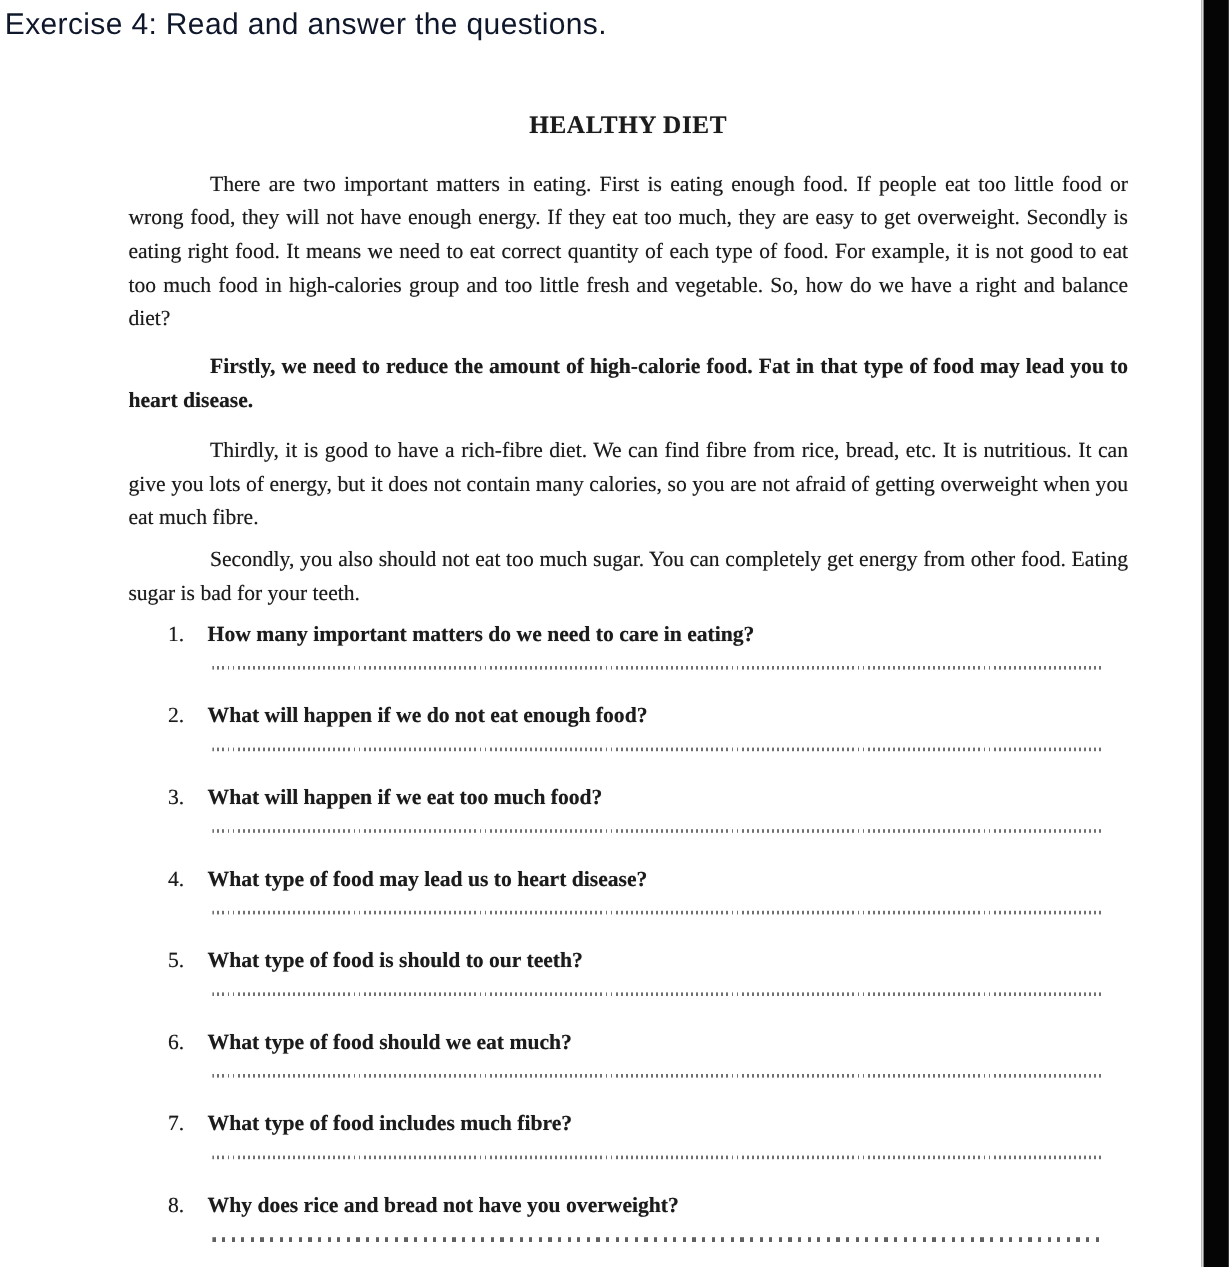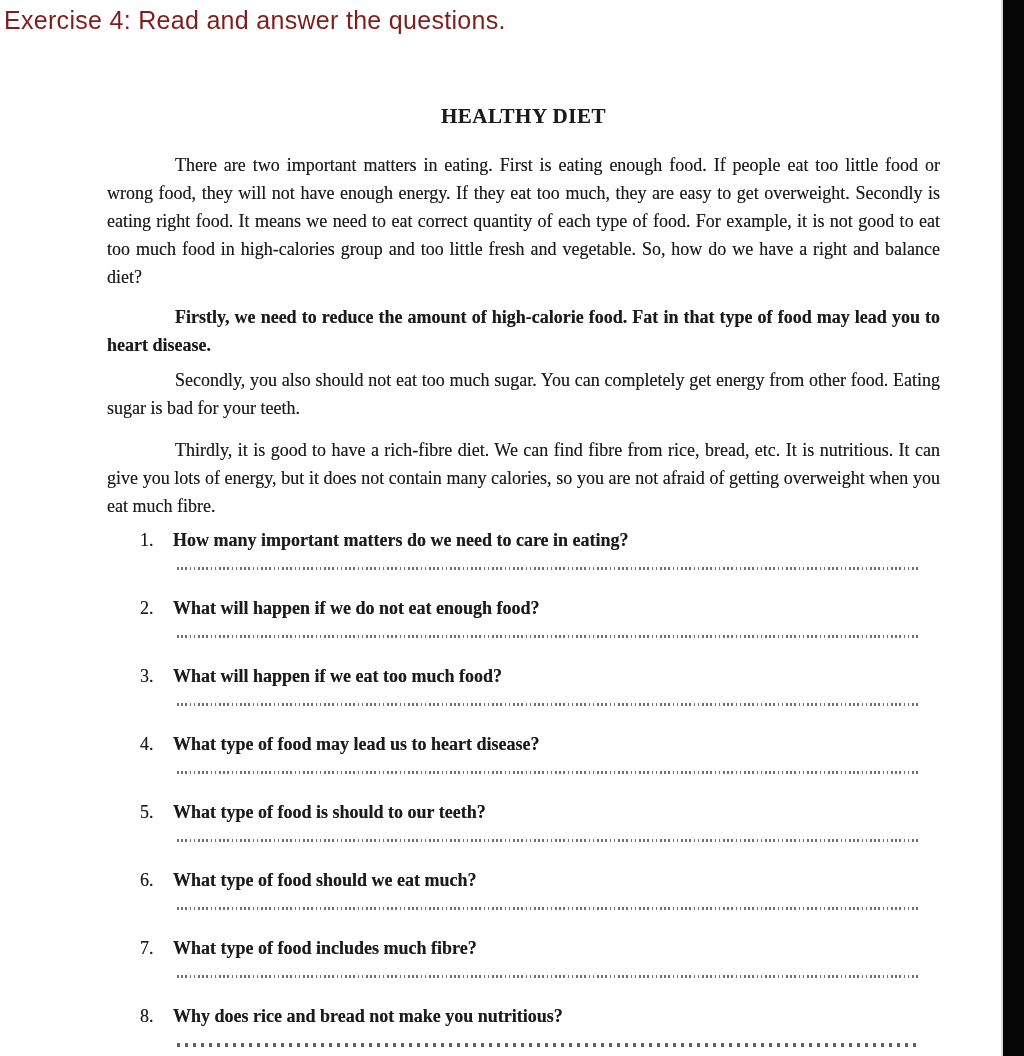--- a/index.html
+++ b/index.html
@@ -12,29 +12,29 @@
   }
 
   
   .exercise-header {
     position: absolute;
     top: 6px;
     left: 4px;
     font-family: "Liberation Sans", sans-serif;
     font-size: 25px;
     letter-spacing: 0.3px;
-    color: #7f1d1d;
+    color: #0f172a;
     white-space: nowrap;
   }
 
   
   .doc {
     position: absolute;
     left: 107px;
-    top: 12px;
+    top: 0;
     width: 833px;
     color: #1b1b1b;
     text-shadow: 0 0 0.6px rgba(20,20,20,0.55); 
   }
 
   .doc-title {
     margin-top: 93px;
     text-align: center;
     font-size: 21px;
     font-weight: bold;
@@ -100,22 +100,22 @@
 <body>
 
 <div class="exercise-header">Exercise 4: Read and answer the questions.</div>
 
 <div class="doc">
 
   <div class="doc-title">HEALTHY DIET</div>
 
   <p class="para para-1">There are two important matters in eating. First is eating enough food. If people eat too little food or wrong food, they will not have enough energy. If they eat too much, they are easy to get overweight. Secondly is eating right food. It means we need to eat correct quantity of each type of food. For example, it is not good to eat too much food in high-calories group and too little fresh and vegetable. So, how do we have a right and balance diet?</p>
   <p class="para para-2">Firstly, we need to reduce the amount of high-calorie food. Fat in that type of food may lead you to heart disease.</p>
+  <p class="para para-4">Thirdly, it is good to have a rich-fibre diet. We can find fibre from rice, bread, etc. It is nutritious. It can give you lots of energy, but it does not contain many calories, so you are not afraid of getting overweight when you eat much fibre.</p>
   <p class="para para-3">Secondly, you also should not eat too much sugar. You can completely get energy from other food. Eating sugar is bad for your teeth.</p>
-  <p class="para para-4">Thirdly, it is good to have a rich-fibre diet. We can find fibre from rice, bread, etc. It is nutritious. It can give you lots of energy, but it does not contain many calories, so you are not afraid of getting overweight when you eat much fibre.</p>
 
   <div class="questions">
 
     <div class="q-block first">
       <div class="q-row">
         <span class="q-num">1.</span>
         <span class="q-text">How many important matters do we need to care in eating?</span>
       </div>
       <div class="ans-line"></div>
     </div>
@@ -164,21 +164,21 @@
       <div class="q-row">
         <span class="q-num">7.</span>
         <span class="q-text">What type of food includes much fibre?</span>
       </div>
       <div class="ans-line"></div>
     </div>
 
     <div class="q-block">
       <div class="q-row">
         <span class="q-num">8.</span>
-        <span class="q-text">Why does rice and bread not make you nutritious?</span>
+        <span class="q-text">Why does rice and bread not have you overweight?</span>
       </div>
       <div class="ans-line large"></div>
     </div>
 
   </div>
 </div>
 
 <div class="side-bar"></div>
 
 </body></html>

